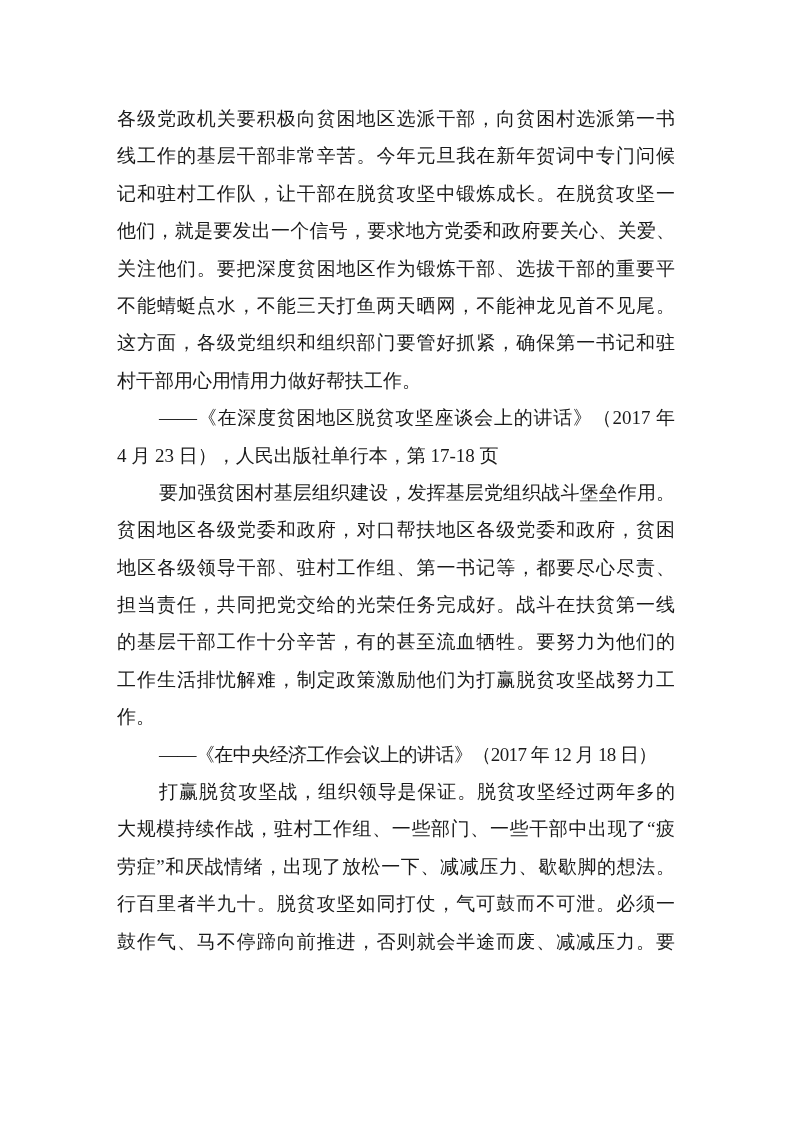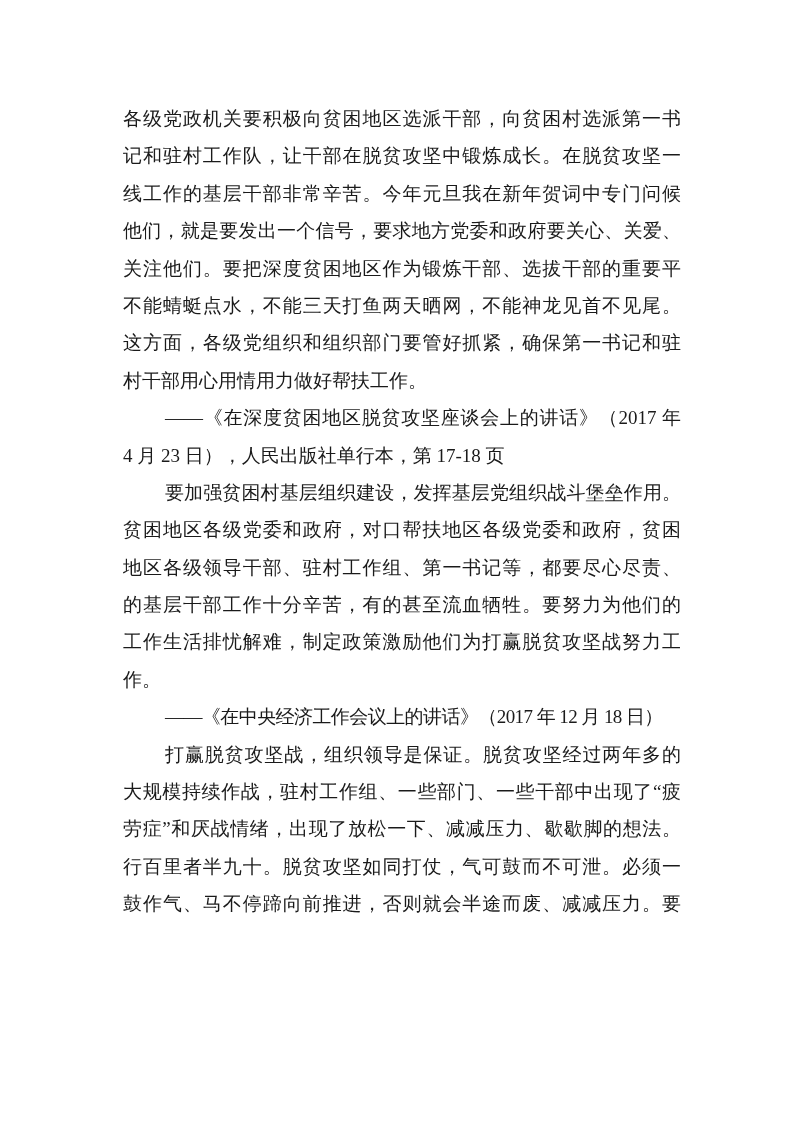--- a/index.html
+++ b/index.html
@@ -9,21 +9,21 @@
     font-family: "Liberation Serif", serif;
   }
   .page {
     position: relative;
     width: 793px; height: 1122px;
     background: #ffffff;
     overflow: hidden;
   }
   .content {
     position: absolute;
-    left: 123px; top: 100px;
+    left: 117px; top: 100px;
     width: 558px;
     color: #1a1a1a;
     font-size: 19px;
     line-height: 37.4px;
   }
   .para { margin: 0; padding: 0; }
   .line {
     height: 37.4px;
     overflow: hidden;
     text-align: justify;
@@ -38,38 +38,39 @@
   .line.tight { letter-spacing: -0.03em; }
 </style>
 </head>
 <body>
 
 <div class="page">
   <div class="content">
 
     <div class="para">
       <div class="line">各级党政机关要积极向贫困地区选派干部，向贫困村选派第一书</div>
+      <div class="line">线工作的基层干部非常辛苦。今年元旦我在新年贺词中专门问候</div>
       <div class="line">记和驻村工作队，让干部在脱贫攻坚中锻炼成长。在脱贫攻坚一</div>
-      <div class="line">线工作的基层干部非常辛苦。今年元旦我在新年贺词中专门问候</div>
       <div class="line">他们，就是要发出一个信号，要求地方党委和政府要关心、关爱、</div>
       <div class="line">关注他们。要把深度贫困地区作为锻炼干部、选拔干部的重要平</div>
       <div class="line">不能蜻蜓点水，不能三天打鱼两天晒网，不能神龙见首不见尾。</div>
       <div class="line">这方面，各级党组织和组织部门要管好抓紧，确保第一书记和驻</div>
       <div class="line end">村干部用心用情用力做好帮扶工作。</div>
     </div>
 
     <div class="para">
       <div class="line indent">——《在深度贫困地区脱贫攻坚座谈会上的讲话》（2017 年</div>
       <div class="line end">4 月 23 日），人民出版社单行本，第 17-18 页</div>
     </div>
 
     <div class="para">
       <div class="line indent">要加强贫困村基层组织建设，发挥基层党组织战斗堡垒作用。</div>
       <div class="line">贫困地区各级党委和政府，对口帮扶地区各级党委和政府，贫困</div>
       <div class="line">地区各级领导干部、驻村工作组、第一书记等，都要尽心尽责、</div>
+      <div class="line">担当责任，共同把党交给的光荣任务完成好。战斗在扶贫第一线</div>
       <div class="line">的基层干部工作十分辛苦，有的甚至流血牺牲。要努力为他们的</div>
       <div class="line">工作生活排忧解难，制定政策激励他们为打赢脱贫攻坚战努力工</div>
       <div class="line end">作。</div>
     </div>
 
     <div class="para">
       <div class="line indent end tight">——《在中央经济工作会议上的讲话》（2017 年 12 月 18 日）</div>
     </div>
 
     <div class="para">

